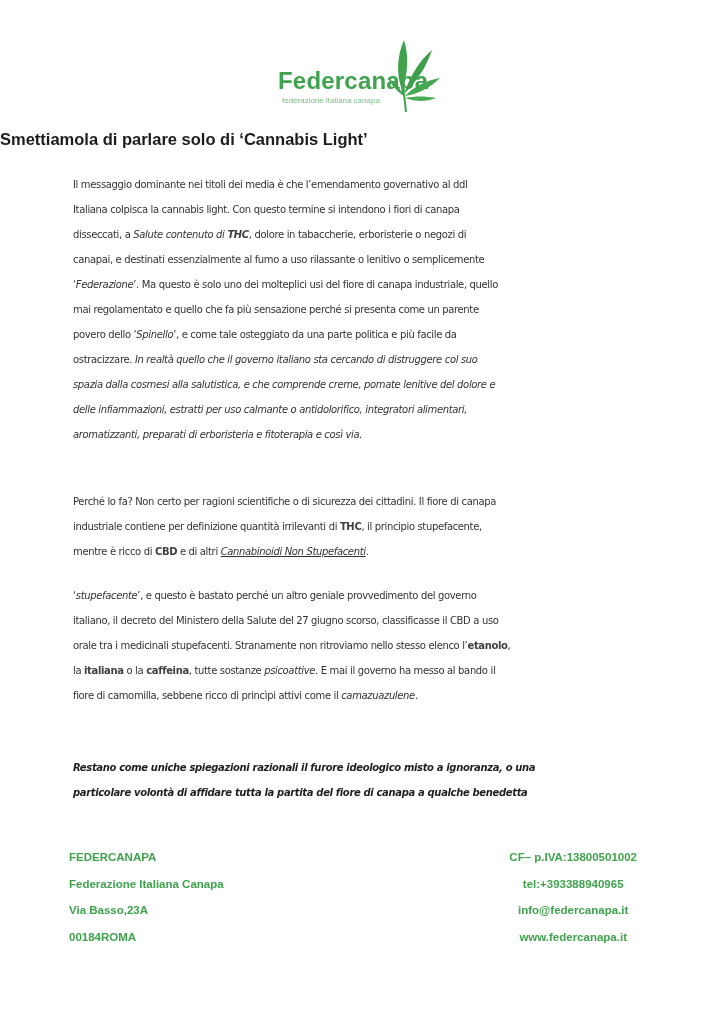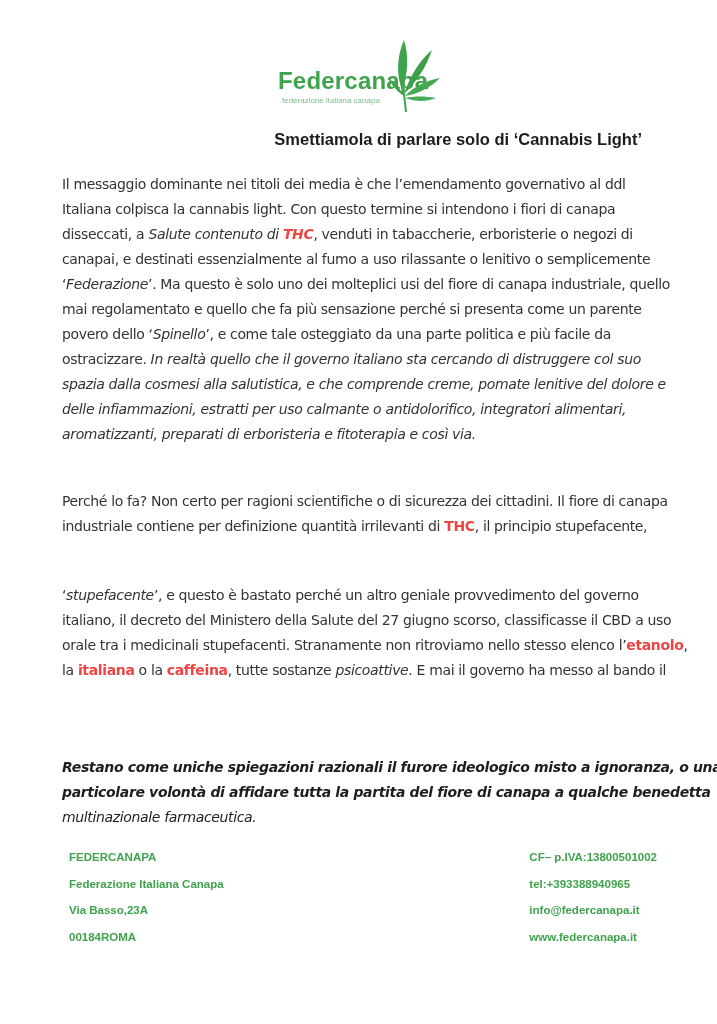--- a/index.html
+++ b/index.html
@@ -4,32 +4,32 @@
   <style>
     html, body { margin: 0; padding: 0; background: #ffffff; }
     body { width: 717px; height: 1024px; position: relative; overflow: hidden;
       font-family: "DejaVu Sans", sans-serif; color: #2b2b2b; }
     .logo { position: absolute; left: 272px; top: 38px; width: 170px; height: 76px; }
     .logo-name { position: absolute; left: 6px; top: 29px; font-family: "Liberation Sans", sans-serif;
       font-size: 24px; font-weight: bold; color: #3fa34d; letter-spacing: 0.2px; }
     .logo-sub { position: absolute; left: 10px; top: 58px; font-family: "Liberation Sans", sans-serif;
       font-size: 8px; color: #7cc087; white-space: nowrap; }
     .logo-leaf { position: absolute; left: 112px; top: 0px; width: 58px; height: 76px; }
-    .title { position: absolute; left: 0; width: 642px; top: 130px; text-align: right;
+    .title { position: absolute; left: 0; width: 642px; top: 130px; text-align: left;
       font-family: "Liberation Sans", sans-serif; font-weight: bold; font-size: 16.5px; color: #1c1c1c; }
-    .para { position: absolute; left: 62px; width: 600px; font-size: 14px; line-height: 25px;
+    .para { position: absolute; left: 73px; width: 600px; font-size: 10px; line-height: 25px;
       color: #333333; letter-spacing: -0.35px; }
     .para .line { display: block; white-space: nowrap; }
     .it { font-style: italic; }
-    .b { font-weight: bold; color: #ef4444; }
+    .b { font-weight: bold; color: #404040; }
     .u { text-decoration: underline; }
     .footer-left, .footer-right { position: absolute; top: 850px; font-family: "Liberation Sans", sans-serif;
       font-weight: bold; font-size: 11.5px; color: #3fa34d; }
     .footer-left { left: 69px; }
-    .footer-right { right: 60px; text-align: left; }
+    .footer-right { right: 80px; text-align: center; }
     .footer-left div, .footer-right div { height: 26.5px; line-height: 14px; }
   </style>
 </head>
 <body>
 
 <div class="logo">
   <div class="logo-name">Federcanapa</div>
   <div class="logo-sub">federazione italiana canapa</div>
   <svg class="logo-leaf" viewBox="0 0 58 76">
     <path d="M20 2 C13 18 12 36 18 52 C24 36 25 18 20 2 Z" fill="#3fa34d"></path>
@@ -39,47 +39,48 @@
     <path d="M4 40 C8 48 14 54 20 58 C16 50 10 44 4 40 Z" fill="#3fa34d"></path>
     <path d="M20 56 L22 74" stroke="#3fa34d" stroke-width="2"></path>
   </svg>
 </div>
 
 <div class="title">Smettiamola di parlare solo di  ‘Cannabis Light’</div>
 
 <div class="para" style="top:172px;">
   <span class="line">Il messaggio dominante nei titoli dei media è che l’emendamento governativo al ddl</span>
   <span class="line">Italiana colpisca la cannabis light. Con questo termine si intendono i fiori di canapa</span>
-  <span class="line"><span>disseccati, a </span><span class="it">Salute contenuto di </span><span class="it b">THC</span><span>,  venduti in tabaccherie, erboristerie o negozi di</span></span>
+  <span class="line"><span>disseccati, a </span><span class="it">Salute contenuto di </span><span class="it b">THC</span><span>,  dolore in tabaccherie, erboristerie o negozi di</span></span>
   <span class="line">canapai, e destinati essenzialmente al fumo a uso rilassante o lenitivo o semplicemente</span>
   <span class="line"><span>‘</span><span class="it">Federazione</span><span>’.  Ma questo è solo uno dei molteplici usi del fiore di canapa industriale, quello</span></span>
   <span class="line">mai regolamentato e quello che fa più sensazione perché si presenta come un parente</span>
   <span class="line"><span>povero dello ‘</span><span class="it">Spinello</span><span>’, e come tale osteggiato da una parte politica e più facile da</span></span>
   <span class="line"><span>ostracizzare. </span><span class="it">In realtà quello che il governo italiano sta cercando di distruggere col suo</span></span>
   <span class="line it">spazia dalla cosmesi alla salutistica, e che comprende creme, pomate lenitive del dolore e</span>
   <span class="line it">delle infiammazioni, estratti per uso calmante o antidolorifico, integratori alimentari,</span>
   <span class="line it">aromatizzanti, preparati di  erboristeria e fitoterapia e così via.</span>
 </div>
 
 <div class="para" style="top:489px;">
   <span class="line">Perché lo fa? Non certo per ragioni scientifiche o di sicurezza dei cittadini. Il fiore di canapa</span>
   <span class="line"><span>industriale contiene per definizione quantità irrilevanti di </span><span class="b">THC</span><span>, il principio stupefacente,</span></span>
+  <span class="line"><span>mentre è ricco di </span><span class="b">CBD</span><span> e di altri </span><span class="it u">Cannabinoidi Non Stupefacenti</span><span>.</span></span>
 </div>
 
 <div class="para" style="top:583px;">
   <span class="line"><span>‘</span><span class="it">stupefacente</span><span>’, e questo è bastato perché un altro geniale provvedimento del governo</span></span>
   <span class="line">italiano, il decreto del Ministero della Salute del 27 giugno scorso, classificasse il CBD a uso</span>
   <span class="line"><span>orale tra i medicinali stupefacenti. Stranamente non ritroviamo nello stesso elenco l’</span><span class="b">etanolo</span><span>,</span></span>
   <span class="line"><span>la </span><span class="b">italiana</span><span> o la </span><span class="b">caffeina</span><span>, tutte sostanze </span><span class="it">psicoattive</span><span>. E mai il governo ha messo al bando il</span></span>
+  <span class="line"><span>fiore di camomilla, sebbene ricco di princìpi attivi come il </span><span class="it">camazuazulene</span><span>.</span></span>
 </div>
 
 <div class="para it" style="top:755px; color:#1e1e1e; font-weight:600;">
   <span class="line">Restano come uniche spiegazioni razionali il furore ideologico misto a ignoranza, o una</span>
   <span class="line">particolare volontà di affidare tutta la partita del fiore di canapa a qualche benedetta</span>
-  <span class="line" style="font-weight:normal;">multinazionale farmaceutica.</span>
 </div>
 
 <div class="footer-left">
   <div>FEDERCANAPA</div>
   <div>Federazione Italiana Canapa</div>
   <div>Via Basso,23A</div>
   <div>00184ROMA</div>
 </div>
 <div class="footer-right">
   <div>CF– p.IVA:13800501002</div>

